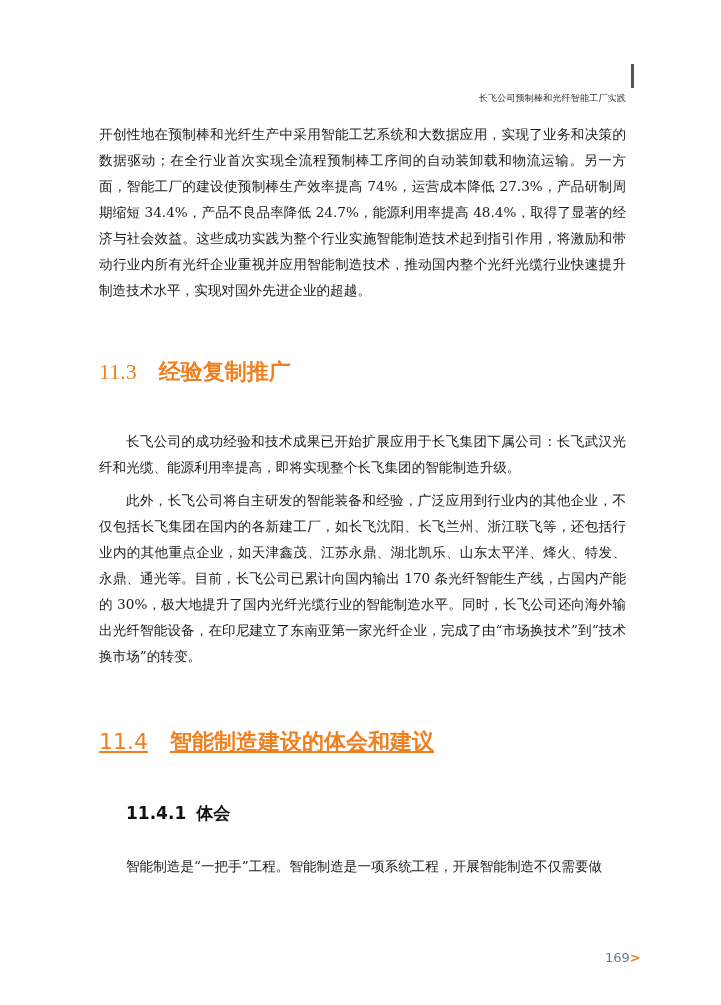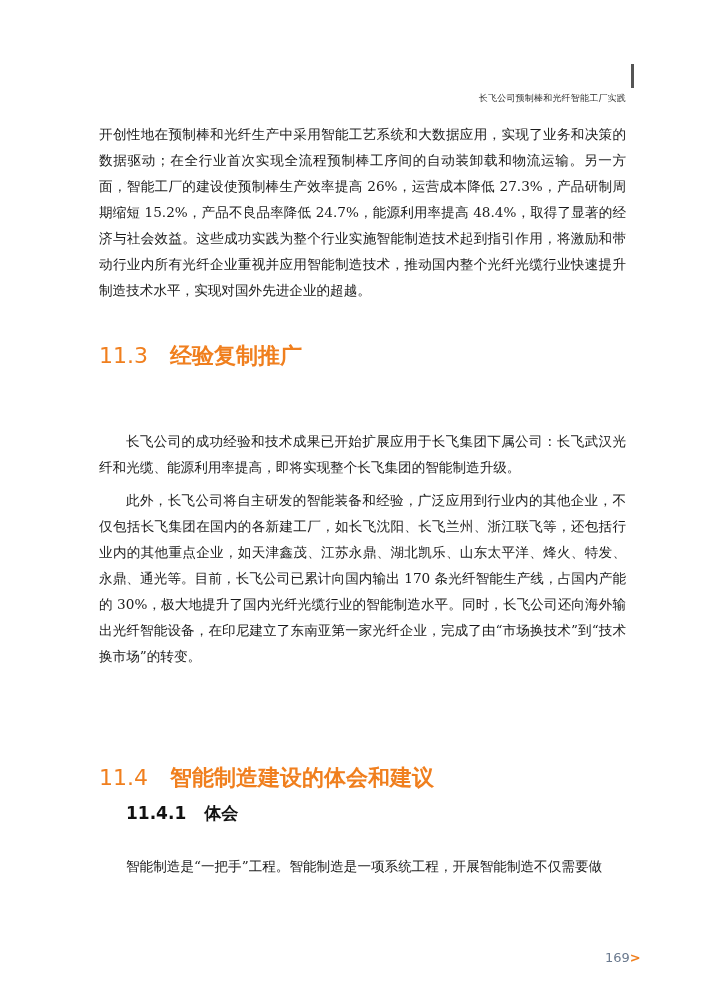--- a/index.html
+++ b/index.html
@@ -26,45 +26,45 @@
       margin: 0;
     }
     .p1 { top: 121px; }
     .h2 {
       position: absolute; left: 99px;
       font-family: "DejaVu Sans", "Liberation Sans", sans-serif;
       font-size: 22px; color: #f07f1e; font-weight: bold;
       margin: 0; white-space: nowrap;
     }
     .h2 .num { font-weight: normal; margin-right: 22px; }
-    .h2-113 { top: 341px; }
+    .h2-113 { top: 357px; font-family: Liberation Serif, serif; }
     .p2 { top: 428px; text-indent: 27px; }
     .p3 { top: 487px; text-indent: 27px; }
-    .h2-114 { top: 763px; }
+    .h2-114 { top: 727px; text-decoration: underline; }
     .h3 {
       position: absolute; left: 126px; top: 802px;
       font-family: "DejaVu Sans", "Liberation Sans", sans-serif;
       font-size: 17px; color: #111; margin: 0; white-space: nowrap;
     }
-    .h3 .num { margin-right: 18px; }
+    .h3 .num { margin-right: 10px; }
     .p4 { top: 853px; text-indent: 27px; }
     .page-number {
       position: absolute; top: 950px; left: 605px;
       font-family: "DejaVu Sans", "Liberation Sans", sans-serif;
       font-size: 13px; color: #6b7a8f;
     }
     .page-arrow { color: #f07f1e; font-weight: bold; }
   </style>
 </head>
 <body>
 
 <div class="running-header">长飞公司预制棒和光纤智能工厂实践</div>
 <div class="header-bar"></div>
 
-<p class="body-text p1">开创性地在预制棒和光纤生产中采用智能工艺系统和大数据应用，实现了业务和决策的数据驱动；在全行业首次实现全流程预制棒工序间的自动装卸载和物流运输。另一方面，智能工厂的建设使预制棒生产效率提高 26%，运营成本降低 27.3%，产品研制周期缩短 15.2%，产品不良品率降低 24.7%，能源利用率提高 48.4%，取得了显著的经济与社会效益。这些成功实践为整个行业实施智能制造技术起到指引作用，将激励和带动行业内所有光纤企业重视并应用智能制造技术，推动国内整个光纤光缆行业快速提升制造技术水平，实现对国外先进企业的超越。</p>
+<p class="body-text p1">开创性地在预制棒和光纤生产中采用智能工艺系统和大数据应用，实现了业务和决策的数据驱动；在全行业首次实现全流程预制棒工序间的自动装卸载和物流运输。另一方面，智能工厂的建设使预制棒生产效率提高 74%，运营成本降低 27.3%，产品研制周期缩短 34.4%，产品不良品率降低 24.7%，能源利用率提高 48.4%，取得了显著的经济与社会效益。这些成功实践为整个行业实施智能制造技术起到指引作用，将激励和带动行业内所有光纤企业重视并应用智能制造技术，推动国内整个光纤光缆行业快速提升制造技术水平，实现对国外先进企业的超越。</p>
 
 <h2 class="h2 h2-113">
   <span class="num">11.3</span><span>经验复制推广</span>
 </h2>
 
 <p class="body-text p2">长飞公司的成功经验和技术成果已开始扩展应用于长飞集团下属公司：长飞武汉光纤和光缆、能源利用率提高，即将实现整个长飞集团的智能制造升级。</p>
 <p class="body-text p3">此外，长飞公司将自主研发的智能装备和经验，广泛应用到行业内的其他企业，不仅包括长飞集团在国内的各新建工厂，如长飞沈阳、长飞兰州、浙江联飞等，还包括行业内的其他重点企业，如天津鑫茂、江苏永鼎、湖北凯乐、山东太平洋、烽火、特发、永鼎、通光等。目前，长飞公司已累计向国内输出 170 条光纤智能生产线，占国内产能的 30%，极大地提升了国内光纤光缆行业的智能制造水平。同时，长飞公司还向海外输出光纤智能设备，在印尼建立了东南亚第一家光纤企业，完成了由“市场换技术”到“技术换市场”的转变。</p>
 
 <h2 class="h2 h2-114">
   <span class="num">11.4</span><span>智能制造建设的体会和建议</span>

